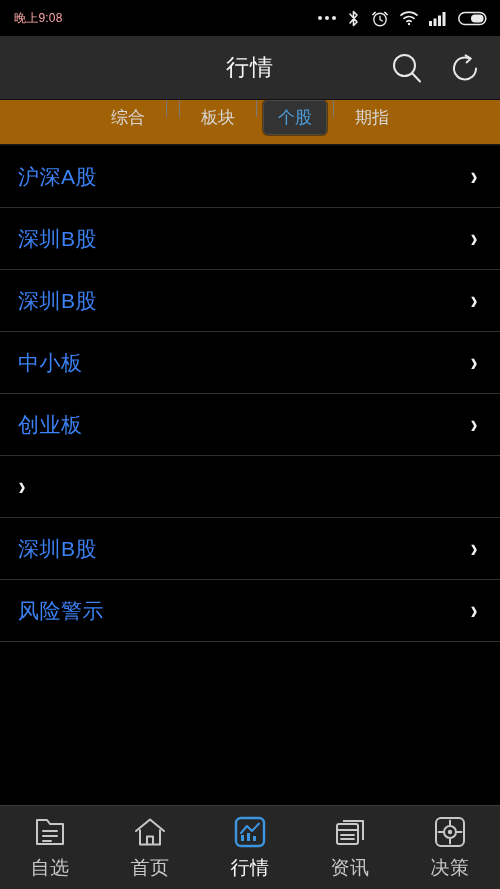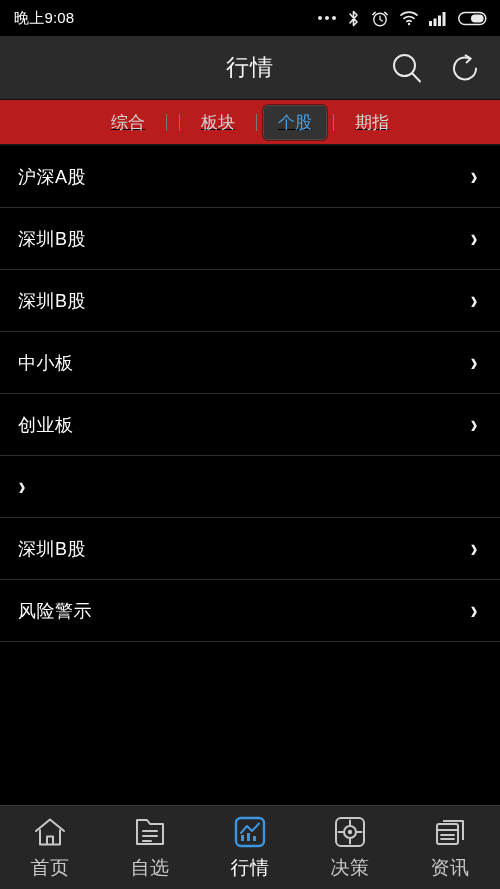--- a/index.html
+++ b/index.html
@@ -10,45 +10,44 @@
     overflow:hidden;
   }
   #app { position:relative; width:500px; height:889px; background:#000; display:flex; flex-direction:column; }
 
   
   .statusbar {
     height:36px; background:#000; color:#fff;
     display:flex; align-items:center; justify-content:space-between;
     padding:0 12px 0 14px; flex:0 0 36px;
   }
-  .status-time { font-size:15px; letter-spacing:.2px; color:#ffffff; }
+  .status-time { font-size:12px; letter-spacing:.2px; color:#fca5a5; }
   .status-icons { display:flex; align-items:center; gap:10px; }
   .sb-ico { display:block; }
   .dots { display:flex; gap:3px; align-items:center; }
   .dots i { width:4px; height:4px; border-radius:50%; background:#e8e8e8; display:block; }
 
   
   .header {
     position:relative; height:64px; flex:0 0 64px;
     background:#2b2b2b;
     display:flex; align-items:center; justify-content:center;
     border-bottom:1px solid #111;
   }
   .header-title { font-size:23px; color:#f5f5f5; letter-spacing:1px; }
   .header-actions { position:absolute; right:14px; top:0; height:64px; display:flex; align-items:center; gap:16px; }
   .hdr-btn { width:42px; height:42px; display:flex; align-items:center; justify-content:center; cursor:pointer; }
 
   
   .tabbar {
     height:46px; flex:0 0 46px;
-    background:#b91c1c;
-    display:flex; align-items:center; justify-content:center;
+    background:#a16207;
+    display:flex; align-items:flex-start; justify-content:center;
     border-bottom:1px solid #0b0b0b;
     box-shadow:inset 0 -1px 0 #1a1a1a;
-    text-decoration:underline;
   }
   .tab {
     font-size:17px; color:#d8d8d8;
     padding:5px 14px; border-radius:5px;
     border:1px solid transparent;
     cursor:pointer; white-space:nowrap;
   }
   .tab.active {
     color:#4a9fe0; background:#333333;
     border:1px solid #4a4a4a;
@@ -58,21 +57,21 @@
 
   
   .list { flex:1 1 auto; background:#000; overflow:hidden; }
   .list-item {
     position:relative; height:62px;
     display:flex; align-items:center; justify-content:space-between;
     padding:0 22px 0 18px;
     border-bottom:1px solid #2e2e2e;
     background:#000; cursor:pointer;
   }
-  .list-label { font-size:18px; color:#ffffff; letter-spacing:.5px; }
+  .list-label { font-size:21px; color:#3b82f6; letter-spacing:.5px; }
   .chevron { font-size:25px; font-weight:bold; color:#f0f0f0; line-height:1; transform:scaleX(.85); }
 
   
   .bottomnav {
     height:84px; flex:0 0 84px;
     background:#262626;
     border-top:1px solid #3a3a3a;
     display:flex; align-items:center;
   }
   .nav-item {
@@ -184,76 +183,76 @@
     <div class="list-item">
       <span class="list-label">风险警示</span>
       <span class="chevron">›</span>
     </div>
   </div>
 
   <div class="bottomnav">
 
     <div class="nav-item">
       <span class="nav-icon">
-        <svg width="34" height="32" viewBox="0 0 34 32">
-          <path d="M3 15 L17 3.5 L31 15" fill="none" stroke="#c8c8c8" stroke-width="2" stroke-linejoin="round" stroke-linecap="round"></path>
-          <path d="M7 13.5 L7 28.5 L27 28.5 L27 13.5" fill="none" stroke="#c8c8c8" stroke-width="2" stroke-linejoin="round"></path>
-          <path d="M14 28.5 L14 20.5 L20 20.5 L20 28.5" fill="none" stroke="#c8c8c8" stroke-width="2" stroke-linejoin="round"></path>
-        </svg>
-      </span>
-      <span class="nav-label">首页</span>
-    </div>
-
-    <div class="nav-item">
-      <span class="nav-icon">
         <svg width="32" height="30" viewBox="0 0 32 30">
           <path d="M3 27 L3 3 L13 3 L16 7 L29 7 L29 27 Z" fill="none" stroke="#c8c8c8" stroke-width="2" stroke-linejoin="round"></path>
           <line x1="9" y1="14" x2="23" y2="14" stroke="#c8c8c8" stroke-width="2" stroke-linecap="round"></line>
           <line x1="9" y1="19" x2="23" y2="19" stroke="#c8c8c8" stroke-width="2" stroke-linecap="round"></line>
           <line x1="9" y1="24" x2="17" y2="24" stroke="#c8c8c8" stroke-width="2" stroke-linecap="round"></line>
         </svg>
       </span>
       <span class="nav-label">自选</span>
+    </div>
+
+    <div class="nav-item">
+      <span class="nav-icon">
+        <svg width="34" height="32" viewBox="0 0 34 32">
+          <path d="M3 15 L17 3.5 L31 15" fill="none" stroke="#c8c8c8" stroke-width="2" stroke-linejoin="round" stroke-linecap="round"></path>
+          <path d="M7 13.5 L7 28.5 L27 28.5 L27 13.5" fill="none" stroke="#c8c8c8" stroke-width="2" stroke-linejoin="round"></path>
+          <path d="M14 28.5 L14 20.5 L20 20.5 L20 28.5" fill="none" stroke="#c8c8c8" stroke-width="2" stroke-linejoin="round"></path>
+        </svg>
+      </span>
+      <span class="nav-label">首页</span>
     </div>
 
     <div class="nav-item active">
       <span class="nav-icon">
         <svg width="32" height="32" viewBox="0 0 32 32">
           <rect x="2" y="2" width="28" height="28" rx="5" fill="none" stroke="#3d95e0" stroke-width="2.4"></rect>
           <path d="M7 17 L13 10 L18 15 L25 7.5" fill="none" stroke="#3d95e0" stroke-width="2" stroke-linejoin="round" stroke-linecap="round"></path>
           <rect x="7" y="19" width="3" height="6" fill="#3d95e0"></rect>
           <rect x="13" y="17" width="3" height="8" fill="#3d95e0"></rect>
           <rect x="19" y="20" width="3" height="5" fill="#3d95e0"></rect>
         </svg>
       </span>
       <span class="nav-label">行情</span>
+    </div>
+
+    <div class="nav-item">
+      <span class="nav-icon">
+        <svg width="32" height="30" viewBox="0 0 32 30">
+          <path d="M9 4 L29 4 L29 23" fill="none" stroke="#c8c8c8" stroke-width="2" stroke-linejoin="round"></path>
+          <rect x="3" y="7" width="21" height="20" rx="2" fill="none" stroke="#c8c8c8" stroke-width="2"></rect>
+          <line x1="3" y1="13" x2="24" y2="13" stroke="#c8c8c8" stroke-width="2"></line>
+          <line x1="7" y1="18" x2="20" y2="18" stroke="#c8c8c8" stroke-width="1.8" stroke-linecap="round"></line>
+          <line x1="7" y1="22" x2="20" y2="22" stroke="#c8c8c8" stroke-width="1.8" stroke-linecap="round"></line>
+        </svg>
+      </span>
+      <span class="nav-label">资讯</span>
     </div>
 
     <div class="nav-item">
       <span class="nav-icon">
         <svg width="32" height="32" viewBox="0 0 32 32">
           <rect x="2" y="2" width="28" height="28" rx="5" fill="none" stroke="#c8c8c8" stroke-width="2"></rect>
           <circle cx="16" cy="16" r="6" fill="none" stroke="#c8c8c8" stroke-width="2"></circle>
           <circle cx="16" cy="16" r="2.2" fill="#c8c8c8"></circle>
           <line x1="16" y1="4.5" x2="16" y2="9" stroke="#c8c8c8" stroke-width="2" stroke-linecap="round"></line>
           <line x1="16" y1="23" x2="16" y2="27.5" stroke="#c8c8c8" stroke-width="2" stroke-linecap="round"></line>
           <line x1="4.5" y1="16" x2="9" y2="16" stroke="#c8c8c8" stroke-width="2" stroke-linecap="round"></line>
           <line x1="23" y1="16" x2="27.5" y2="16" stroke="#c8c8c8" stroke-width="2" stroke-linecap="round"></line>
         </svg>
       </span>
       <span class="nav-label">决策</span>
     </div>
 
-    <div class="nav-item">
-      <span class="nav-icon">
-        <svg width="32" height="30" viewBox="0 0 32 30">
-          <path d="M9 4 L29 4 L29 23" fill="none" stroke="#c8c8c8" stroke-width="2" stroke-linejoin="round"></path>
-          <rect x="3" y="7" width="21" height="20" rx="2" fill="none" stroke="#c8c8c8" stroke-width="2"></rect>
-          <line x1="3" y1="13" x2="24" y2="13" stroke="#c8c8c8" stroke-width="2"></line>
-          <line x1="7" y1="18" x2="20" y2="18" stroke="#c8c8c8" stroke-width="1.8" stroke-linecap="round"></line>
-          <line x1="7" y1="22" x2="20" y2="22" stroke="#c8c8c8" stroke-width="1.8" stroke-linecap="round"></line>
-        </svg>
-      </span>
-      <span class="nav-label">资讯</span>
-    </div>
-
   </div>
 </div>
 
 </body></html>

